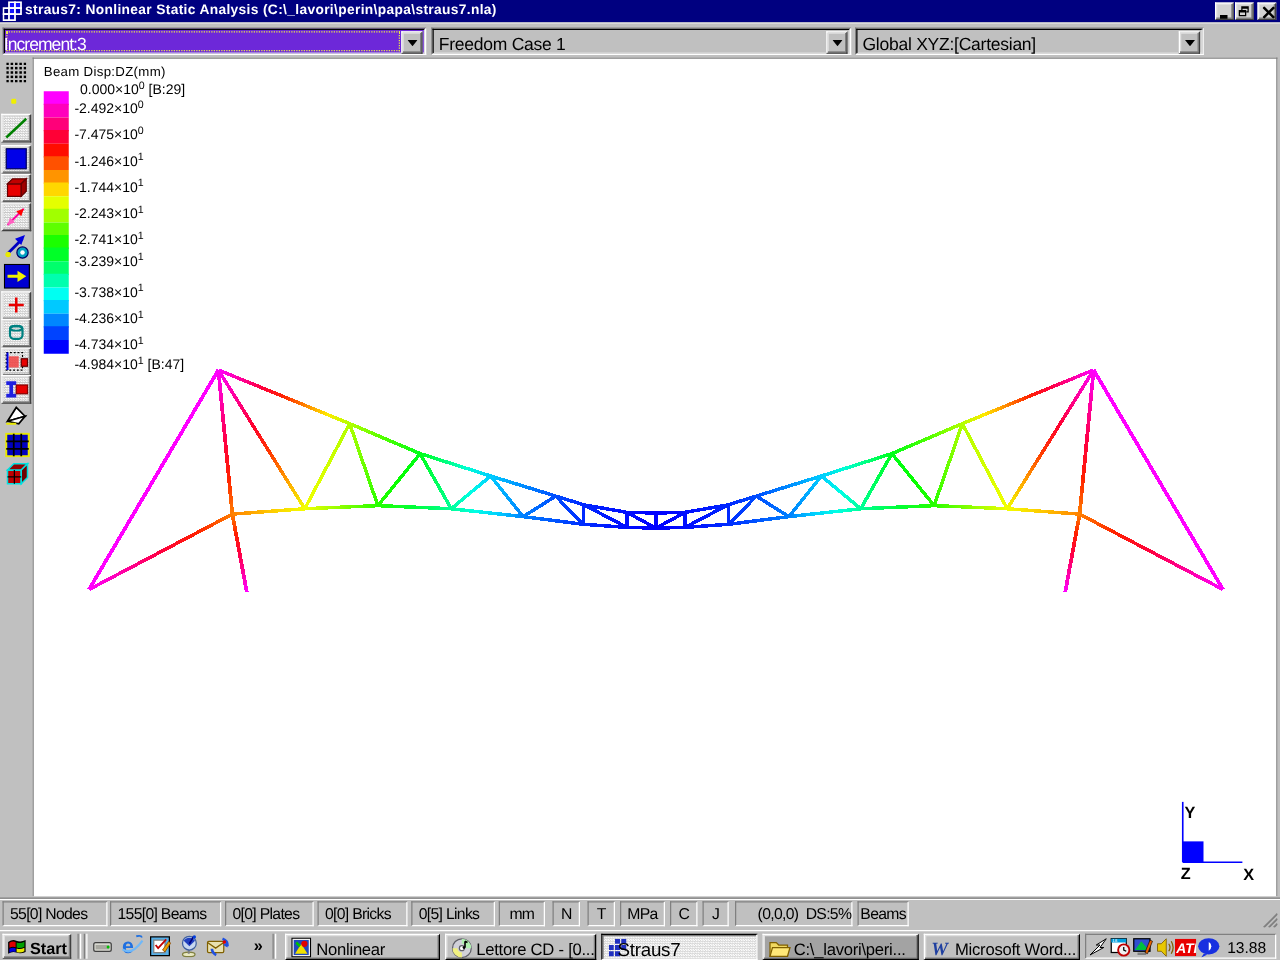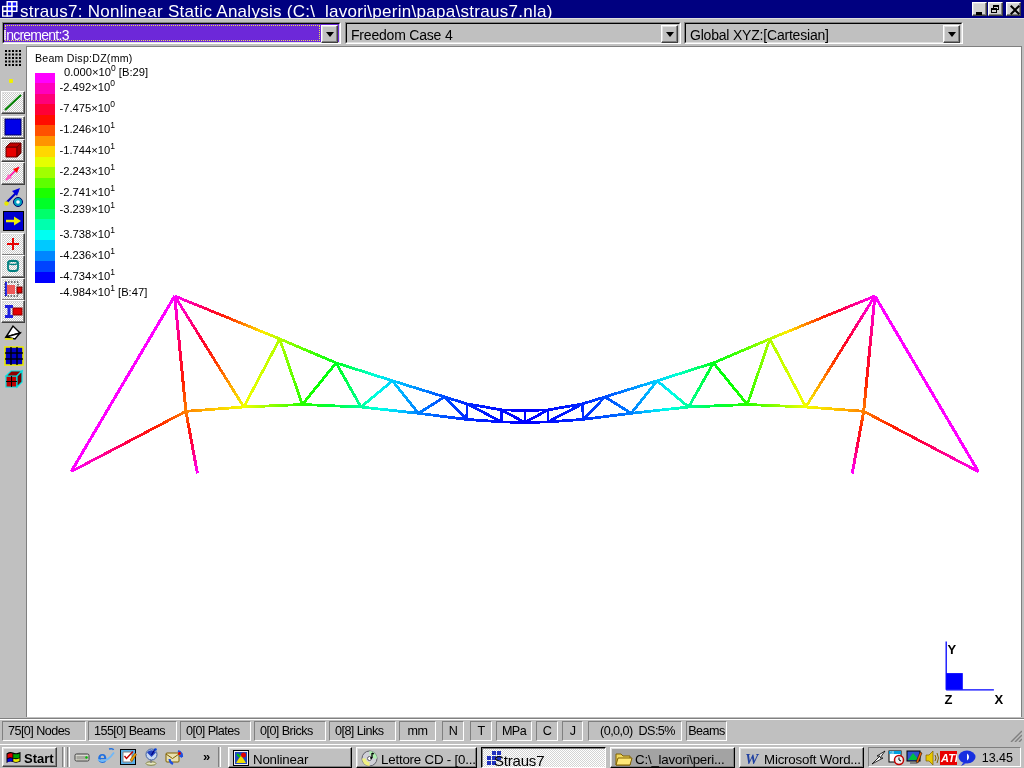--- a/index.html
+++ b/index.html
@@ -13,21 +13,21 @@
   <g stroke="#FFF" stroke-width="1.4" fill="#000080">
    <rect x="5.2" y="0.7" width="4.8" height="4.8" fill="#1414FF"></rect>
    <rect x="10" y="0.7" width="4.8" height="4.8" fill="#1414FF"></rect>
    <rect x="0.7" y="5.5" width="4.8" height="4.8"></rect>
    <rect x="5.2" y="5.5" width="4.8" height="4.8" fill="#1414FF"></rect>
    <rect x="10" y="5.5" width="4.8" height="4.8" fill="#0000C8"></rect>
    <rect x="0.7" y="10.3" width="4.8" height="4.8"></rect>
    <rect x="5.2" y="10.3" width="4.8" height="4.8" fill="#0000C8"></rect>
   </g>
  </svg>
- <span class="abs" style="left:20px;top:2px;font-size:17px;font-weight:normal;color:#FFF;letter-spacing:0.28px">straus7: Nonlinear Static Analysis (C:\_lavori\perin\papa\straus7.nla)</span>
+ <span class="abs" style="left:20px;top:2px;font-size:11px;font-weight:bold;color:#FFF;letter-spacing:0.28px">straus7: Nonlinear Static Analysis (C:\_lavori\perin\papa\straus7.nla)</span>
  <div class="abs raised" style="left:972px;top:2px;width:15px;height:14px;background:#D2D2D2">
    <div class="abs" style="left:2.5px;top:9px;width:6.5px;height:2.5px;background:#000"></div>
     </div>
  <div class="abs raised" style="left:987.5px;top:2px;width:15px;height:14px;background:#D2D2D2">
    <div class="abs" style="left:4.5px;top:1.5px;width:6px;height:5.5px;border:1.5px solid #000;border-top-width:2px"></div>
    <div class="abs" style="left:2px;top:4.5px;width:6px;height:5.5px;border:1.5px solid #000;border-top-width:2px;background:#D2D2D2"></div>
     </div>
  <div class="abs raised" style="left:1006px;top:2px;width:15px;height:14px;background:#D2D2D2">
    <svg class="abs" style="left:2.5px;top:2px" width="10" height="10" viewBox="0 0 10 10">
         <path d="M1.4 0 L5 3.6 L8.6 0 L10 1.4 L6.4 5 L10 8.6 L8.6 10 L5 6.4 L1.4 10 L0 8.6 L3.6 5 L0 1.4 Z" fill="#000"></path>
@@ -44,21 +44,21 @@
    <div class="abs raised" style="right:1px;top:1px;width:17px;height:18px;background:#C0C0C0">
     <svg class="abs" style="left:4px;top:6px" width="8" height="5" viewBox="0 0 8 5">
             <path d="M0 0 H8 L4 5 Z" fill="#000"></path>
           </svg>
         </div>
   </div>
  </div>
 
  <div class="abs" style="left:345px;top:3px;width:336px;height:22px;border-top:1px solid #808080;border-left:1px solid #808080;border-right:1px solid #FFF;border-bottom:1px solid #FFF">
   <div class="abs" style="left:0;top:0;right:0;bottom:0;border-top:1px solid #000;border-left:1px solid #000;border-right:1px solid #DFDFDF;border-bottom:1px solid #DFDFDF;background:#C0C0C0">
-   <span class="abs" style="left:4px;top:2.5px;font-size:14px;letter-spacing:-0.2px;color:#000">Freedom Case 4</span>
+   <span class="abs" style="left:4px;top:2.5px;font-size:14px;letter-spacing:-0.2px;color:#000">Freedom Case 1</span>
    <div class="abs raised" style="right:1px;top:1px;width:17px;height:18px;background:#C0C0C0">
     <svg class="abs" style="left:4px;top:6px" width="8" height="5" viewBox="0 0 8 5">
             <path d="M0 0 H8 L4 5 Z" fill="#000"></path>
           </svg>
         </div>
   </div>
  </div>
 
  <div class="abs" style="left:684px;top:3px;width:279px;height:22px;border-top:1px solid #808080;border-left:1px solid #808080;border-right:1px solid #FFF;border-bottom:1px solid #FFF">
   <div class="abs" style="left:0;top:0;right:0;bottom:0;border-top:1px solid #000;border-left:1px solid #000;border-right:1px solid #DFDFDF;border-bottom:1px solid #DFDFDF;background:#C0C0C0">
@@ -602,32 +602,32 @@
 </g>
 <rect x="946.2" y="673.1" width="16.6" height="16.5" fill="#0000FF"></rect>
 <g font-family="Liberation Sans,sans-serif" font-size="13" font-weight="bold" fill="#000">
  <text x="947.5" y="654">Y</text>
  <text x="944.5" y="703.5">Z</text>
  <text x="994.5" y="704">X</text>
 </g>
 </svg>
 
 <div class="abs" style="left:0;top:718px;width:1024px;height:26px;background:#C0C0C0;border-top:1px solid #808080;box-shadow:inset 0 1px 0 #FFF">
-<div class="abs sunken1" style="left:2px;top:2px;width:84px;height:20px;font-size:12.6px;letter-spacing:-0.55px;color:#000;line-height:19px;text-align:left;padding:0 0 0 5px;white-space:nowrap">75[0] Nodes</div>
+<div class="abs sunken1" style="left:2px;top:2px;width:84px;height:20px;font-size:12.6px;letter-spacing:-0.55px;color:#000;line-height:19px;text-align:left;padding:0 0 0 5px;white-space:nowrap">55[0] Nodes</div>
     <div class="abs sunken1" style="left:88px;top:2px;width:89px;height:20px;font-size:12.6px;letter-spacing:-0.55px;color:#000;line-height:19px;text-align:left;padding:0 0 0 5px;white-space:nowrap">155[0] Beams</div>
     <div class="abs sunken1" style="left:180px;top:2px;width:71px;height:20px;font-size:12.6px;letter-spacing:-0.55px;color:#000;line-height:19px;text-align:left;padding:0 0 0 5px;white-space:nowrap">0[0] Plates</div>
     <div class="abs sunken1" style="left:254px;top:2px;width:72px;height:20px;font-size:12.6px;letter-spacing:-0.55px;color:#000;line-height:19px;text-align:left;padding:0 0 0 5px;white-space:nowrap">0[0] Bricks</div>
-    <div class="abs sunken1" style="left:329px;top:2px;width:67px;height:20px;font-size:12.6px;letter-spacing:-0.55px;color:#000;line-height:19px;text-align:left;padding:0 0 0 5px;white-space:nowrap">0[8] Links</div>
+    <div class="abs sunken1" style="left:329px;top:2px;width:67px;height:20px;font-size:12.6px;letter-spacing:-0.55px;color:#000;line-height:19px;text-align:left;padding:0 0 0 5px;white-space:nowrap">0[5] Links</div>
     <div class="abs sunken1" style="left:399px;top:2px;width:37px;height:20px;font-size:12.6px;letter-spacing:-0.55px;color:#000;line-height:19px;text-align:center;padding:0;white-space:nowrap">mm</div>
     <div class="abs sunken1" style="left:442px;top:2px;width:22px;height:20px;font-size:12.6px;letter-spacing:-0.55px;color:#000;line-height:19px;text-align:center;padding:0;white-space:nowrap">N</div>
     <div class="abs sunken1" style="left:470px;top:2px;width:22px;height:20px;font-size:12.6px;letter-spacing:-0.55px;color:#000;line-height:19px;text-align:center;padding:0;white-space:nowrap">T</div>
     <div class="abs sunken1" style="left:496px;top:2px;width:36px;height:20px;font-size:12.6px;letter-spacing:-0.55px;color:#000;line-height:19px;text-align:center;padding:0;white-space:nowrap">MPa</div>
     <div class="abs sunken1" style="left:536px;top:2px;width:22px;height:20px;font-size:12.6px;letter-spacing:-0.55px;color:#000;line-height:19px;text-align:center;padding:0;white-space:nowrap">C</div>
     <div class="abs sunken1" style="left:562px;top:2px;width:21px;height:20px;font-size:12.6px;letter-spacing:-0.55px;color:#000;line-height:19px;text-align:center;padding:0;white-space:nowrap">J</div>
-    <div class="abs sunken1" style="left:588px;top:2px;width:94px;height:20px;font-size:12.6px;letter-spacing:-0.55px;color:#000;line-height:19px;text-align:center;padding:0 0 0 5px;white-space:nowrap">(0,0,0)&nbsp; DS:5%</div>
+    <div class="abs sunken1" style="left:588px;top:2px;width:94px;height:20px;font-size:12.6px;letter-spacing:-0.55px;color:#000;line-height:19px;text-align:right;padding:0 0 0 5px;white-space:nowrap">(0,0,0)&nbsp; DS:5%</div>
     <div class="abs sunken1" style="left:686px;top:2px;width:41px;height:20px;font-size:12.6px;letter-spacing:-0.55px;color:#000;line-height:19px;text-align:center;padding:0;white-space:nowrap">Beams</div>
  <svg class="abs" style="right:2px;bottom:2px" width="13" height="13" viewBox="0 0 13 13">
   <g stroke="#808080" stroke-width="1.5">
         <line x1="13" y1="2" x2="2" y2="13"></line>
         <line x1="13" y1="6" x2="6" y2="13"></line>
         <line x1="13" y1="10" x2="10" y2="13"></line>
       </g>
  </svg>
 </div>
 
@@ -750,15 +750,15 @@
       </svg>
       <svg class="abs" style="left:71px;top:3px" width="17" height="14" viewBox="0 0 17 14">
         <rect width="17" height="14" fill="#E80000"></rect>
         <text x="1" y="11" font-size="11" font-weight="bold" font-style="italic" fill="#FFF" font-family="Liberation Sans,sans-serif">ATI</text>
       </svg>
       <svg class="abs" style="left:89px;top:2px" width="18" height="16" viewBox="0 0 18 16">
         <ellipse cx="9" cy="7" rx="8.5" ry="6.5" fill="#1830E0"></ellipse>
         <path d="M5 13 L3 16 L8 13.5 Z" fill="#1830E0"></path>
         <path d="M9 3.5 A4 4 0 0 1 9 10.5 Z" fill="#FFF"></path>
       </svg>
-      <span class="abs" style="right:7px;top:3px;font-size:12.5px;color:#000">13.45</span>
+      <span class="abs" style="right:7px;top:3px;font-size:12.5px;color:#000">13.88</span>
     </div>
 </div>
 
 </body></html>

